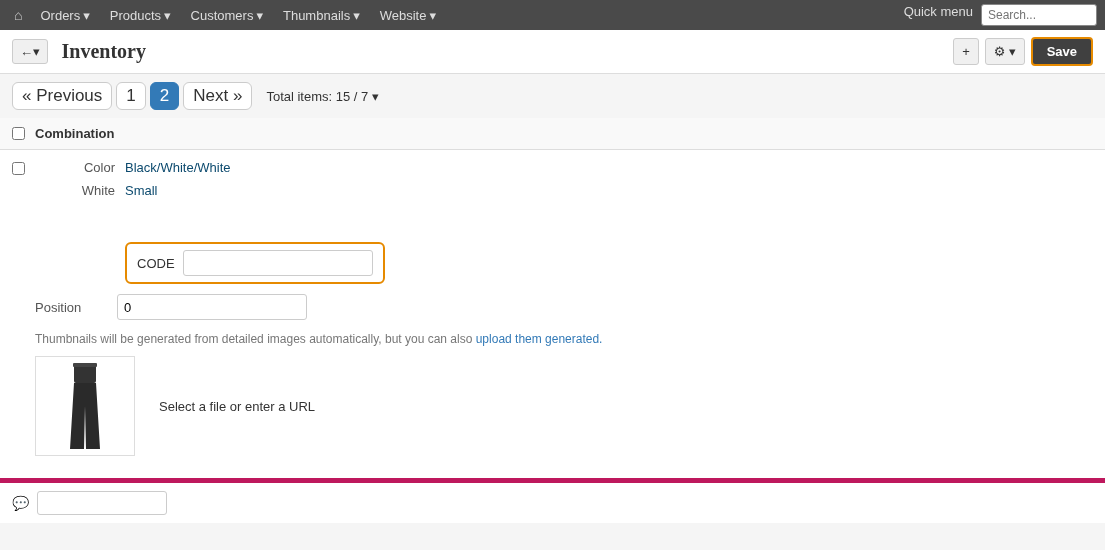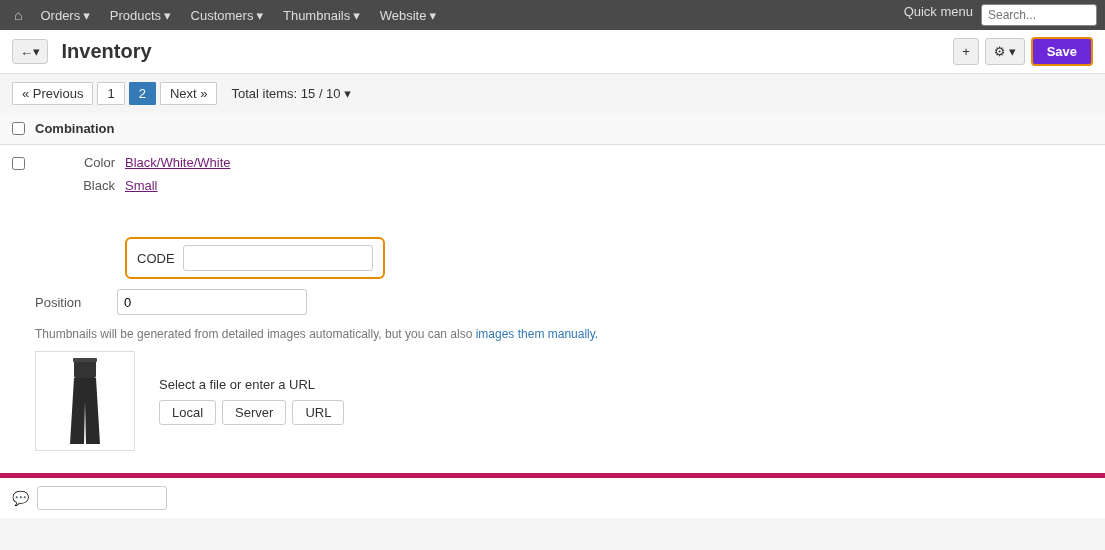--- a/index.html
+++ b/index.html
@@ -80,62 +80,63 @@
       font-size: 13px;
       color: #333;
       display: flex;
       align-items: center;
     }
     .page-title {
       font-size: 20px;
       font-weight: bold;
       color: #333;
       margin-left: 10px;
+      font-family: Liberation Serif, serif;
     }
     .toolbar-right {
       margin-left: auto;
       display: flex;
       align-items: center;
       gap: 6px;
     }
     .icon-btn {
       background: #f0f0f0;
       border: 1px solid #ccc;
       border-radius: 3px;
       cursor: pointer;
       padding: 5px 8px;
       font-size: 13px;
       color: #333;
     }
     .save-btn {
-      background: #6d28d9;
+      background: #404040;
       border: 2px solid #e68a00;
       border-radius: 4px;
       cursor: pointer;
       padding: 5px 14px;
       font-size: 13px;
       color: #fff;
       font-weight: bold;
     }
 
     
     .pagination-bar {
       display: flex;
       align-items: center;
       padding: 8px 12px;
       gap: 4px;
       background: #f5f5f5;
     }
     .page-btn {
       background: #fff;
       border: 1px solid #ccc;
-      border-radius: 1px;
+      border-radius: 6px;
       cursor: pointer;
       padding: 3px 9px;
-      font-size: 13px;
+      font-size: 17px;
       color: #333;
       text-decoration: none;
     }
     .page-btn.active {
       background: #337ab7;
       color: #fff;
       border-color: #337ab7;
     }
     .total-items {
       margin-left: 10px;
@@ -189,22 +190,21 @@
     }
     .attr-label {
       width: 80px;
       text-align: right;
       color: #555;
       font-size: 13px;
       margin-right: 10px;
     }
     .attr-value {
       font-size: 13px;
-      color: #701a75;
-      text-decoration: underline;
+      color: #0c4a6e;
     }
 
     
     .code-field-wrapper {
       display: flex;
       align-items: center;
       margin-bottom: 10px;
     }
     .code-highlight {
       border: 2px solid #e68a00;
@@ -377,21 +377,21 @@
     <button class="save-btn">Save</button>
   </div>
 </div>
 
 <div class="pagination-bar">
   <button class="page-btn">« Previous</button>
   <button class="page-btn">1</button>
   <button class="page-btn active">2</button>
   <button class="page-btn">Next »</button>
   <span class="total-items">
-    <span>Total items: 15 / 10</span>
+    <span>Total items: 15 / 7</span>
     <span>▾</span>
   </span>
 </div>
 
 <div class="main-content">
 
   <div class="table-header">
     <input type="checkbox" class="header-checkbox" style="">
     <span class="header-label">Combination</span>
   </div>
@@ -400,57 +400,52 @@
     <div class="row-top">
       <input type="checkbox" class="row-checkbox" style="">
       <div class="row-content">
 
         <div class="attr-row">
           <span class="attr-label">Color</span>
           <span class="attr-value">Black/White/White</span>
         </div>
 
         <div class="attr-row">
-          <span class="attr-label">Black</span>
+          <span class="attr-label">White</span>
           <span class="attr-value">Small</span>
         </div>
 
         <div class="code-field-wrapper">
           <div style="width:80px; text-align:right; margin-right:10px;"></div>
           <div class="code-highlight">
             <span class="code-label">CODE</span>
             <input type="text" class="code-input" value="" style="">
           </div>
         </div>
 
         <div class="position-row">
           <span class="position-label">Position</span>
           <input type="text" class="position-input" value="0" style="">
         </div>
 
         <div class="thumbnails-section">
           <div class="thumbnails-notice">
-            <span>Thumbnails will be generated from detailed images automatically, but you can also </span><a href="#">images them manually.</a>
+            <span>Thumbnails will be generated from detailed images automatically, but you can also </span><a href="#">upload them generated.</a>
           </div>
           <div class="thumbnails-content">
             <div class="image-box">
 
               <svg class="pants-svg" viewBox="0 0 50 90" xmlns="http://www.w3.org/2000/svg">
                 <rect x="14" y="2" width="22" height="20" rx="2" fill="#333"></rect>
                 <path d="M14 22 L10 88 L24 88 L25 45 L26 88 L40 88 L36 22 Z" fill="#2a2a2a"></path>
                 <rect x="13" y="2" width="24" height="4" rx="1" fill="#444"></rect>
               </svg>
             </div>
             <div class="upload-section">
               <span class="upload-label">Select a file or enter a URL</span>
-              <div class="upload-buttons">
-                <button class="upload-btn">Local</button>
-                <button class="upload-btn">Server</button>
-                <button class="upload-btn">URL</button>
-              </div>
             </div>
           </div>
         </div>
 
       </div>
     </div>
   </div>
 
   <div class="note-row">
     <span class="note-icon">💬</span>

